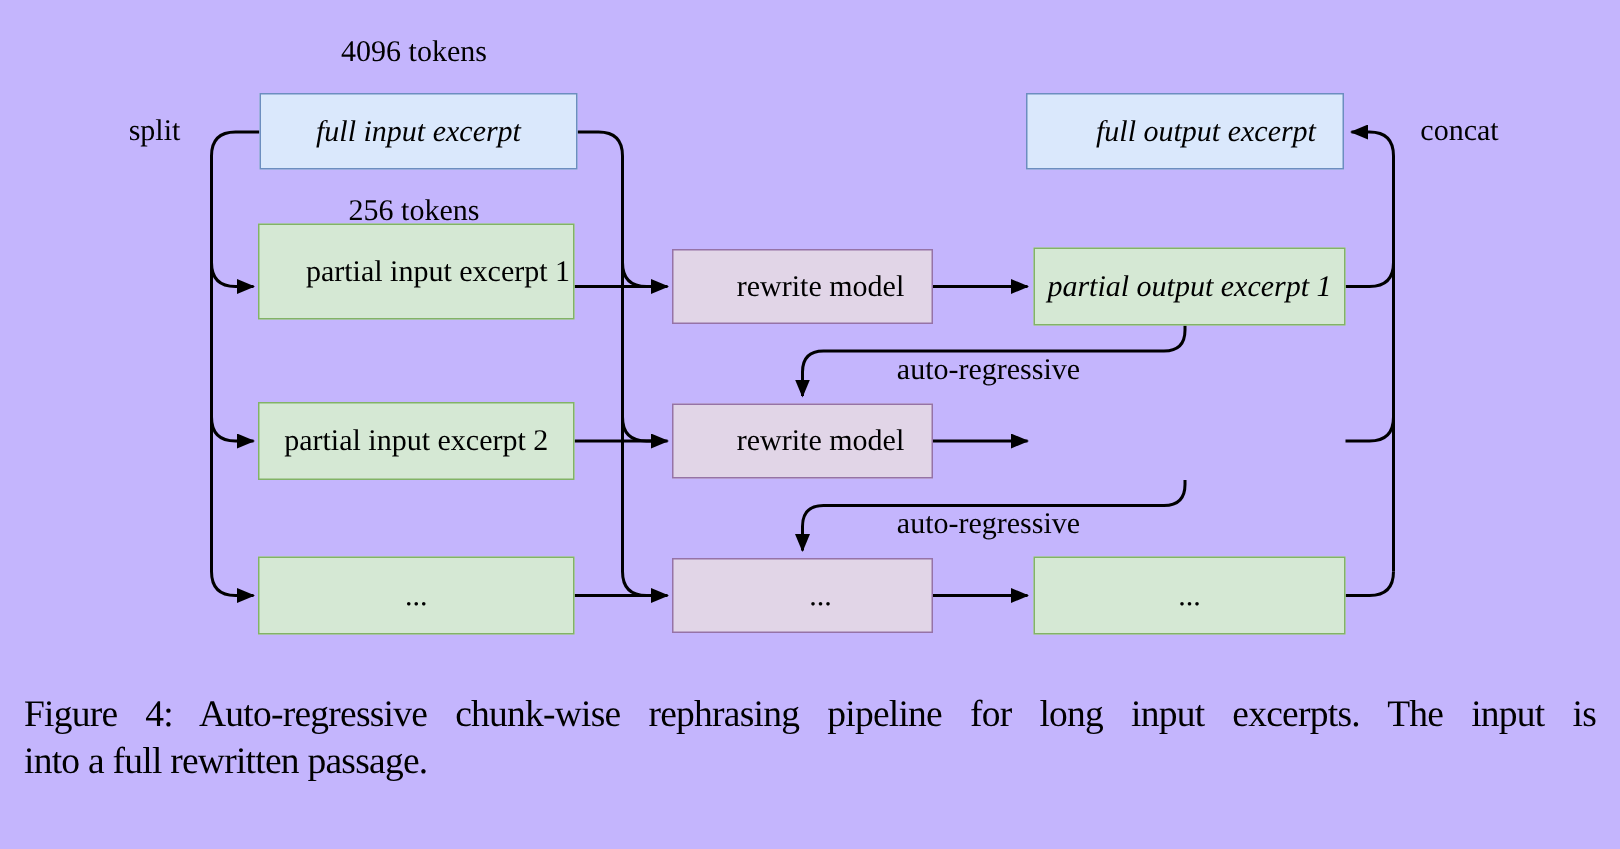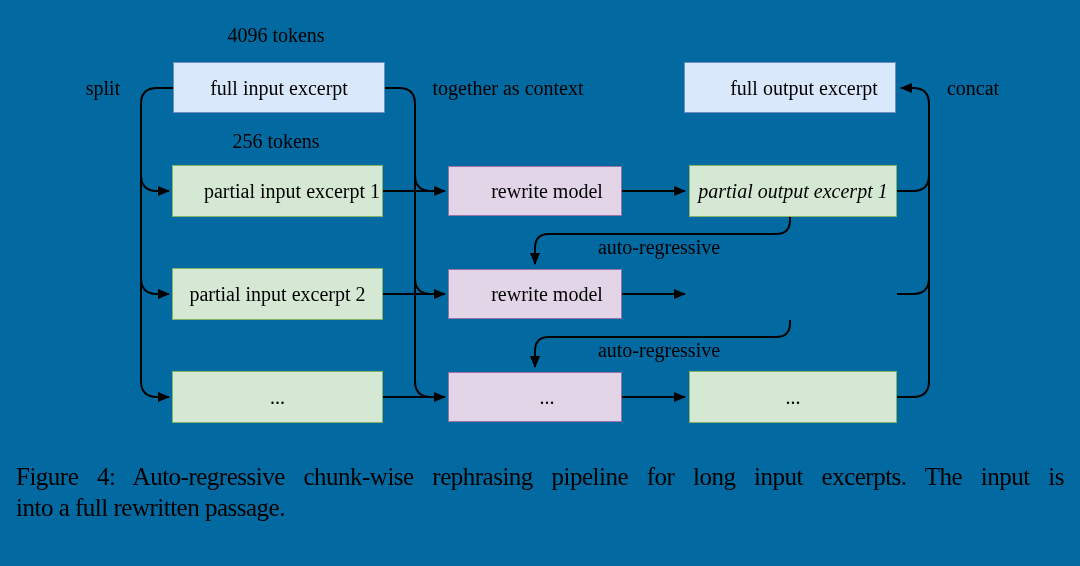--- a/index.html
+++ b/index.html
@@ -3,27 +3,27 @@
 <meta charset="utf-8">
 <style>
   :root{
     --blue-fill:#dae8fc; --blue-stroke:#6c8ebf;
     --green-fill:#d5e8d4; --green-stroke:#82b366;
     --purple-fill:#e1d5e7; --purple-stroke:#9673a6;
     --arrow:#000000; --text:#000000;
   }
   html,body{margin:0;padding:0;}
   body{background:#ffffff;font-family:"Liberation Serif", serif;color:var(--text);}
-  .stage{position:relative;width:1080px;height:566px;background:#0369a1;overflow:hidden;}
+  .stage{position:relative;width:1080px;height:566px;background:#c4b5fd;overflow:hidden;}
   .arrows{position:absolute;left:0;top:0;width:1080px;height:566px;}
   .connector{stroke:var(--arrow);stroke-width:2;fill:none;}
   .arrowhead{fill:var(--arrow);}
   .box{position:absolute;display:flex;align-items:center;justify-content:center;
        font-size:20px;line-height:1;text-align:center;box-sizing:border-box;}
-  .box.blue{background:var(--blue-fill);border:1.6px solid var(--blue-stroke);}
+  .box.blue{background:var(--blue-fill);border:1.6px solid var(--blue-stroke);font-style:italic;}
   .box.green{background:var(--green-fill);border:1.6px solid var(--green-stroke);}
   .box.purple{background:var(--purple-fill);border:1.6px solid var(--purple-stroke);padding-left:24px;}
   .lbl{position:absolute;transform:translate(-50%,-50%);font-size:20px;white-space:nowrap;}
   .caption{position:absolute;left:16px;right:16px;top:461px;font-size:25px;
            letter-spacing:-0.5px;line-height:31px;}
   .caption .cline{text-align:justify;text-align-last:justify;}
   .caption .cline:last-child{text-align:left;text-align-last:left;}
 </style>
 </head>
 <body>
@@ -58,29 +58,28 @@
 
     <path class="connector" d="M929,381 L929,104 Q929,88 913,88 L901,88" marker-end="url(#arw)"></path>
     <path class="connector" d="M897,191 L913,191 Q929,191 929,175"></path>
     <path class="connector" d="M897,294 L913,294 Q929,294 929,278"></path>
     <path class="connector" d="M897,397 L913,397 Q929,397 929,381"></path>
   </svg>
 
   <div class="lbl" style="left:276px;top:35px;">4096 tokens</div>
   <div class="lbl" style="left:276px;top:141px;text-align:right;">256 tokens</div>
   <div class="lbl" style="left:103px;top:88px;">split</div>
-  <div class="lbl" style="left:508px;top:88px;">together as context</div>
   <div class="lbl" style="left:973px;top:88px;">concat</div>
   <div class="lbl" style="left:659px;top:247px;">auto-regressive</div>
   <div class="lbl" style="left:659px;top:350px;">auto-regressive</div>
 
   <div class="box blue" style="left:173px;top:62px;width:212px;height:51px;">full input excerpt</div>
   <div class="box blue" style="left:684px;top:62px;width:212px;height:51px;padding-left:28px;">full output excerpt</div>
 
-  <div class="box green" style="left:172px;top:165px;width:211px;height:52px;padding-left:29px;">partial input excerpt 1</div>
+  <div class="box green" style="left:172px;top:149px;width:211px;height:64px;padding-left:29px;">partial input excerpt 1</div>
   <div class="box green" style="left:172px;top:268px;width:211px;height:52px;">partial input excerpt 2</div>
   <div class="box green" style="left:172px;top:371px;width:211px;height:52px;">...</div>
 
   <div class="box purple" style="left:448px;top:166px;width:174px;height:50px;">rewrite model</div>
   <div class="box purple" style="left:448px;top:269px;width:174px;height:50px;">rewrite model</div>
   <div class="box purple" style="left:448px;top:372px;width:174px;height:50px;">...</div>
 
   <div class="box green" style="left:689px;top:165px;width:208px;height:52px;font-style:italic;">partial output excerpt 1</div>
   <div class="box green" style="left:689px;top:371px;width:208px;height:52px;">...</div>
 

